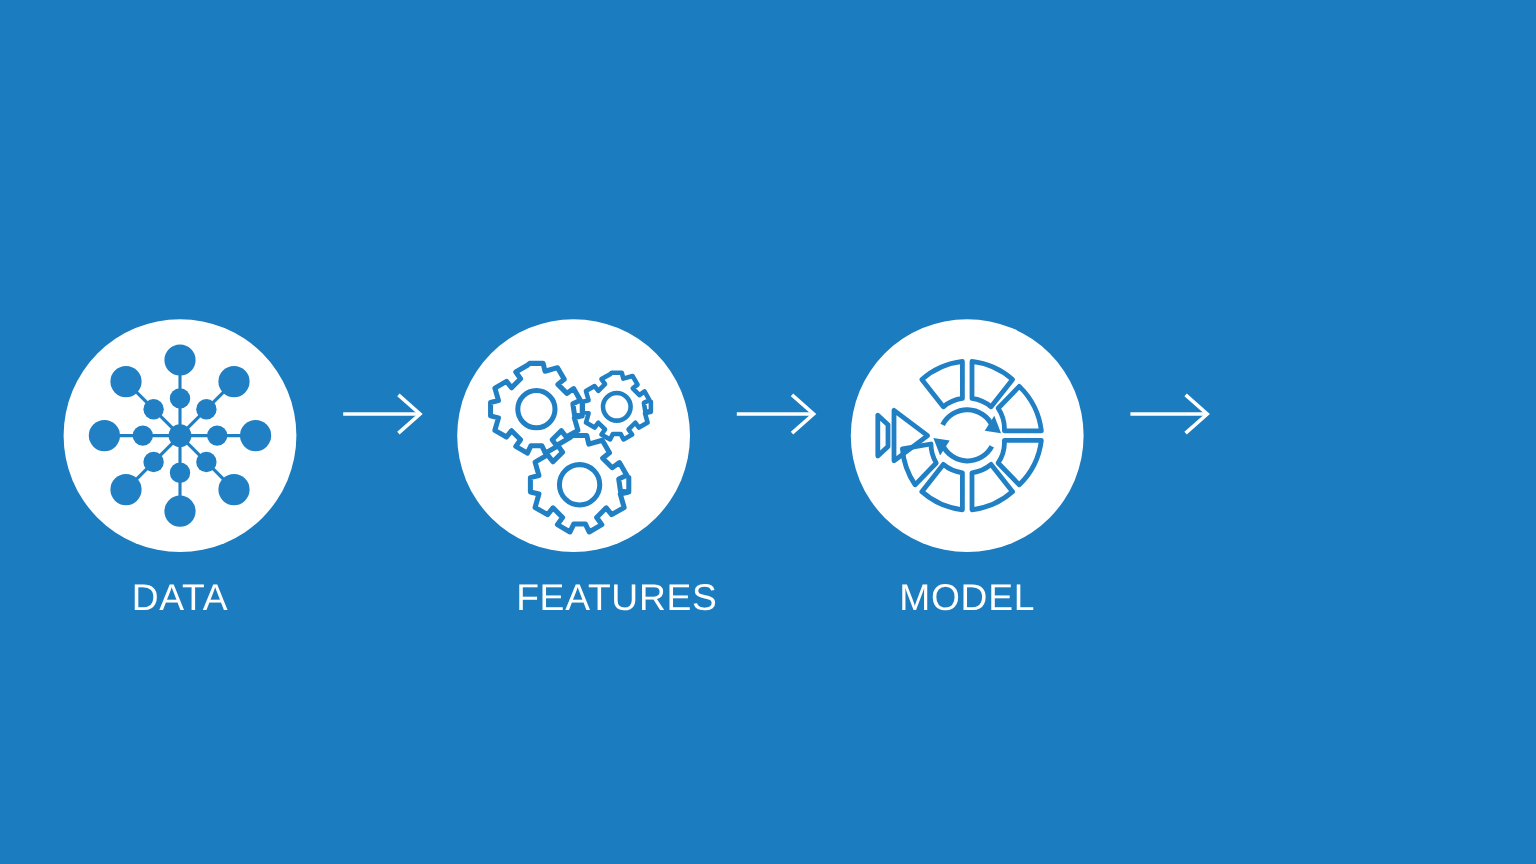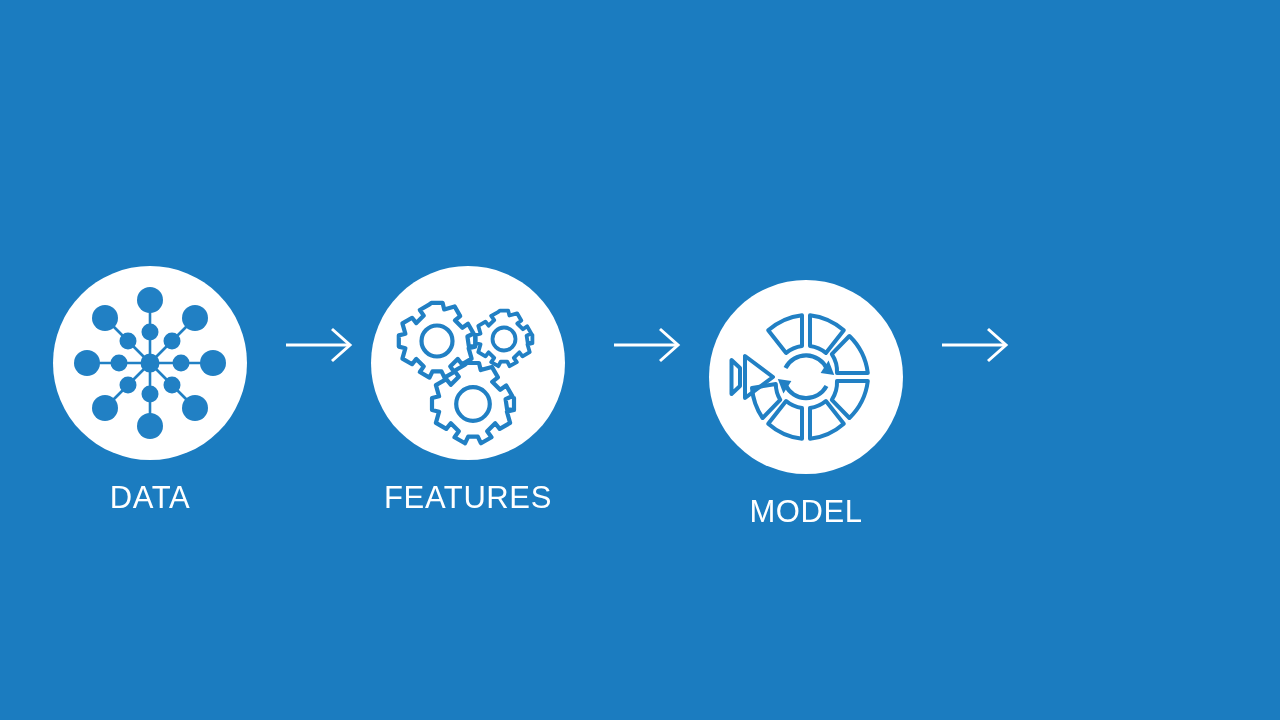--- a/index.html
+++ b/index.html
@@ -116,21 +116,21 @@
 
     <div class="arrow" style="left:282px; top:323px;">
       <svg viewBox="0 0 76 44" aria-hidden="true">
         <g stroke="#ffffff" stroke-width="3" fill="none" stroke-linecap="butt" stroke-linejoin="miter">
           <line x1="4" y1="22" x2="66" y2="22"></line>
           <polyline points="50,6 68,22 50,38"></polyline>
         </g>
       </svg>
     </div>
 
-    <div class="step" style="left:348px; top:266px;">
+    <div class="step" style="left:358px; top:266px;text-align:right;">
       <div class="disc">
         <svg viewBox="0 0 194 194" aria-hidden="true">
 
           <g transform="translate(66,75)">
             <path fill="none" stroke="#2180c4" stroke-width="4.2" stroke-linejoin="round" d="M -5.6,-38.2 L 5.6,-38.2 L 7.2,-31.6
                  L 17.6,-34.6 L 23.2,-24.9 L 17.9,-20.7
                  L 25.4,-13.2 L 31.0,-17.2 L 36.6,-7.5 L 30.4,-4.5
                  L 31.8,5.0 L 38.2,5.6 L 38.2,-5.6
                  L 38.2,5.6 L 31.6,7.2
                  L 34.6,17.6 L 24.9,23.2 L 20.7,17.9
@@ -181,21 +181,21 @@
 
     <div class="arrow" style="left:610px; top:323px;">
       <svg viewBox="0 0 76 44" aria-hidden="true">
         <g stroke="#ffffff" stroke-width="3" fill="none" stroke-linecap="butt" stroke-linejoin="miter">
           <line x1="4" y1="22" x2="66" y2="22"></line>
           <polyline points="50,6 68,22 50,38"></polyline>
         </g>
       </svg>
     </div>
 
-    <div class="step" style="left:686px; top:280px;">
+    <div class="step" style="left:686px; top:266px;">
       <div class="disc">
         <svg viewBox="0 0 194 194" aria-hidden="true">
 
           <g fill="none" stroke="#2180c4" stroke-width="4" stroke-linejoin="round">
 
             <path d="M 59.2,50.3 A 62,62 0 0 1 93.0,35.2 L 93.0,66.0 A 31,31 0 0 0 77.1,73.0 Z"></path>
 
             <path d="M 101.0,35.2 A 62,62 0 0 1 134.8,50.3 L 116.9,73.0 A 31,31 0 0 0 101.0,66.0 Z"></path>
 
             <path d="M 140.4,56.0 A 62,62 0 0 1 158.8,93.0 L 128.0,93.0 A 31,31 0 0 0 122.8,74.2 Z"></path>

